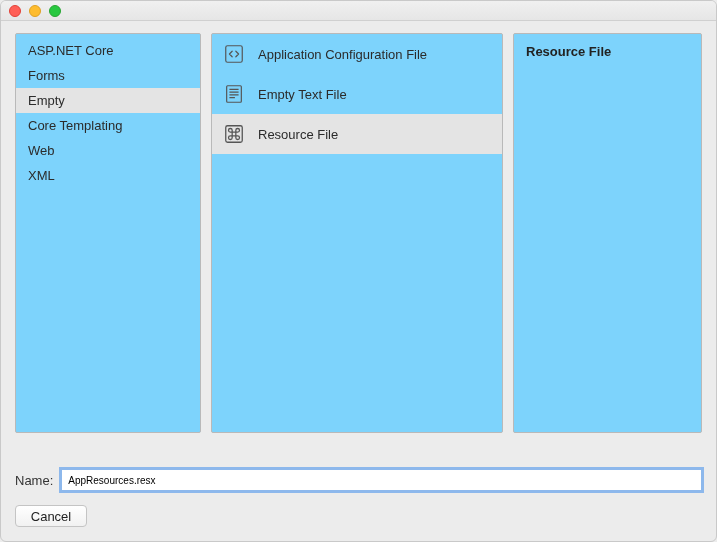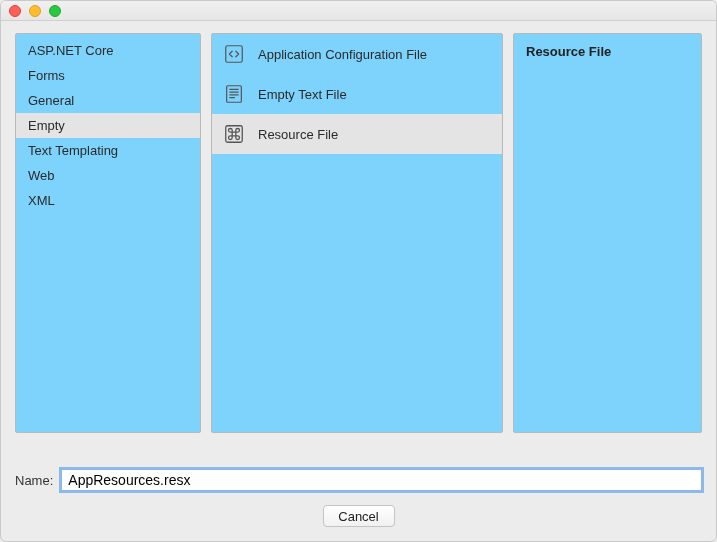--- a/index.html
+++ b/index.html
@@ -126,28 +126,28 @@
       margin-top: 36px;
     }
     .name-label {
       font-size: 13px;
       color: #333;
     }
     .name-input {
       flex: 1;
       height: 22px;
       border: 1px solid #b5b5b5;
-      font-size: 14px;
+      font-size: 10px;
       padding: 0 6px;
       outline: 3px solid #8db8ec;
       outline-offset: -1px;
     }
     .button-row {
       display: flex;
-      justify-content: center;
+      justify-content: flex-start;
       gap: 10px;
       margin-top: 14px;
     }
     .btn {
       height: 22px;
       min-width: 72px;
       background: linear-gradient(#ffffff, #f1f1f1);
       border: 1px solid #c4c4c4;
       border-radius: 4px;
       font-size: 13px;
@@ -170,23 +170,22 @@
   </div>
 </div>
 
 <div class="content">
   <div class="panels">
 
     <div class="panel panel-left">
       <div class="cat-list">
         <div class="cat-item">ASP.NET Core</div>
         <div class="cat-item">Forms</div>
-        <div class="cat-item">General</div>
         <div class="cat-item selected">Empty</div>
-        <div class="cat-item">Text Templating</div>
+        <div class="cat-item">Core Templating</div>
         <div class="cat-item">Web</div>
         <div class="cat-item">XML</div>
       </div>
     </div>
 
     <div class="panel panel-mid">
       <div class="tmpl-item">
         <span class="tmpl-icon">
           <svg width="22" height="22" viewBox="0 0 24 24" fill="none" stroke="#555" stroke-width="1.3">
             <rect x="3" y="3" width="18" height="18" rx="2"></rect>

